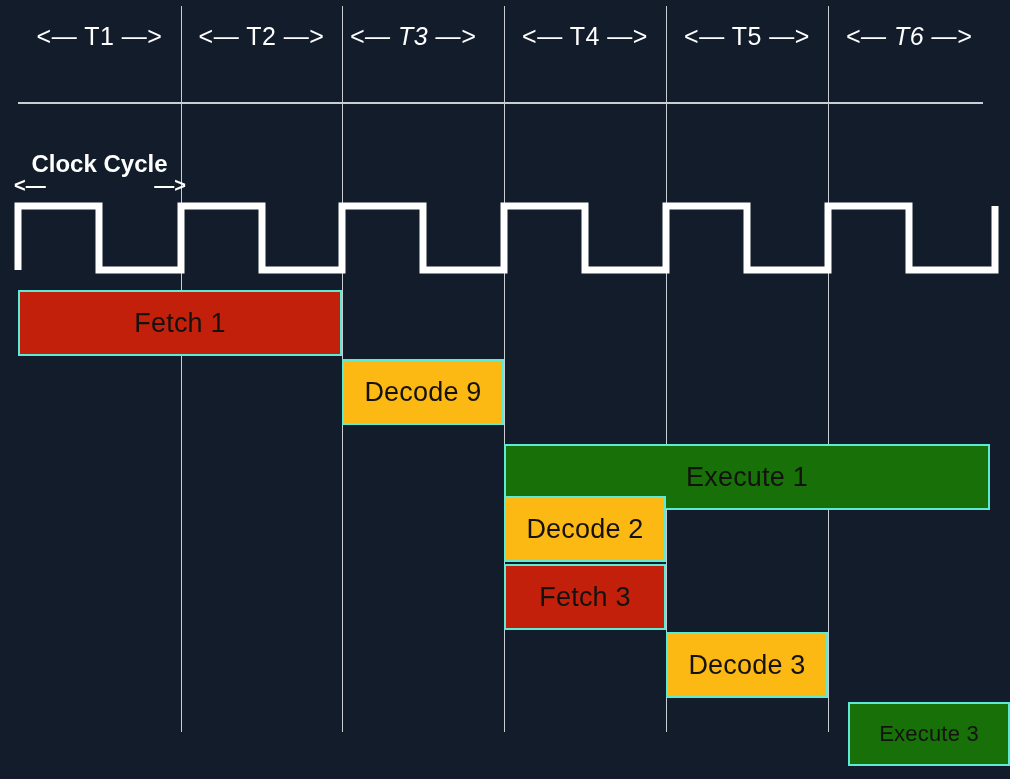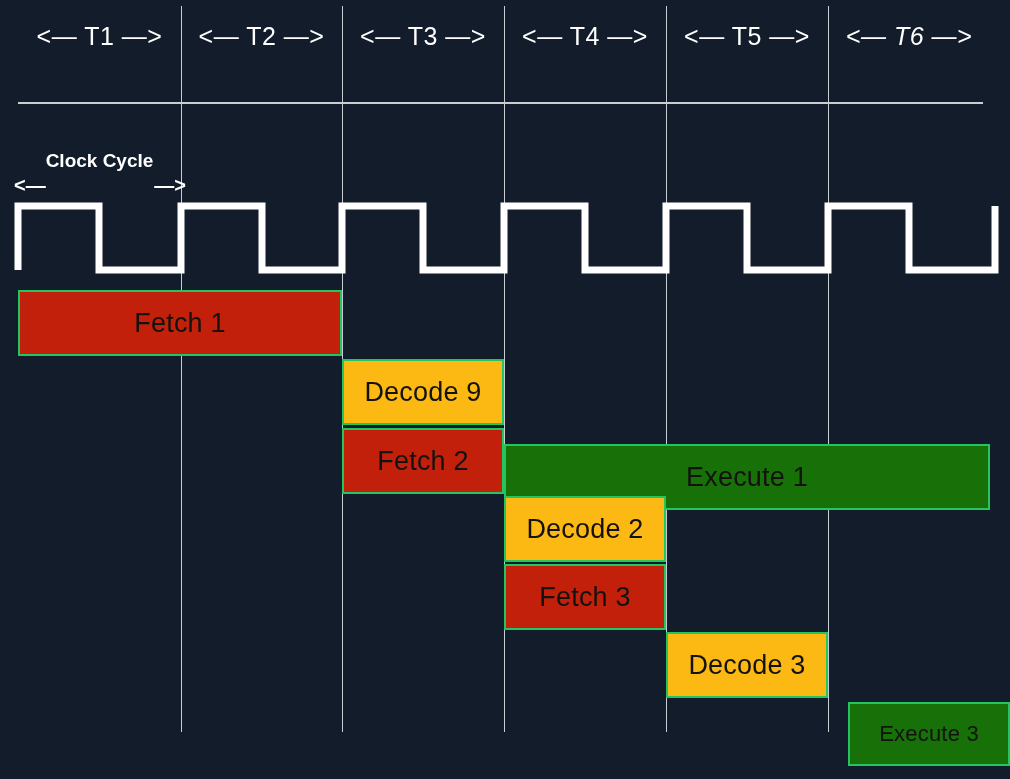--- a/index.html
+++ b/index.html
@@ -49,21 +49,21 @@
   }
 
   
   .clock-caption {
     position: absolute;
     left: 18px;
     top: 150px;
     width: 163px;
     text-align: center;
     color: #ffffff;
-    font-size: 19px;
+    font-size: 24px;
     font-weight: 600;
     white-space: nowrap;
   }
   .clock-arrow-row {
     position: absolute;
     left: 14px;
     top: 174px;
     width: 172px;
     height: 22px;
     color: #ffffff;
@@ -87,39 +87,39 @@
   #clock-wave {
     position: absolute;
     left: 0;
     top: 190px;
   }
 
   
   .stage {
     position: absolute;
     box-sizing: border-box;
-    border: 2px solid #22c55e;
+    border: 2px solid #5eead4;
     color: #14120f;
     font-size: 27px;
     display: flex;
     align-items: center;
     justify-content: center;
     white-space: nowrap;
     letter-spacing: 0.2px;
   }
   .stage.small { font-size: 22px; margin-left: 20px; }
 </style>
 </head>
 <body>
 
 <div id="diagram">
 
   <div class="slot-label" style="left:18px;width:163px;">&lt;— T1 —&gt;</div>
   <div class="slot-label" style="left:181px;width:161px;">&lt;— T2 —&gt;</div>
-  <div class="slot-label" style="left:342px;width:162px;">&lt;— T3 —&gt;</div>
+  <div class="slot-label" style="left:332px;width:162px;font-style:italic;">&lt;— T3 —&gt;</div>
   <div class="slot-label" style="left:504px;width:162px;">&lt;— T4 —&gt;</div>
   <div class="slot-label" style="left:666px;width:162px;">&lt;— T5 —&gt;</div>
   <div class="slot-label" style="left:828px;width:162px;font-style:italic;">&lt;— T6 —&gt;</div>
 
   <div class="vline" style="left:181px;"></div>
   <div class="vline" style="left:342px;"></div>
   <div class="vline" style="left:504px;"></div>
   <div class="vline" style="left:666px;"></div>
   <div class="vline" style="left:828px;"></div>
   <div class="hline"></div>
@@ -135,23 +135,20 @@
   </svg>
 
   <div class="stage" style="left:18px;  top:290px; width:324px; height:66px;  background:#c3200b;">
     <span>Fetch 1</span>
   </div>
 
   <div class="stage" style="left:342px; top:359px; width:162px; height:66px;  background:#fcb913;">
     <span>Decode 9</span>
   </div>
 
-  <div class="stage" style="left:342px; top:428px; width:162px; height:66px;  background:#c3200b;">
-    <span>Fetch 2</span>
-  </div>
 
   <div class="stage" style="left:504px; top:428px; width:486px; height:66px;  background:#177008;margin-top:16px;">
     <span>Execute 1</span>
   </div>
 
   <div class="stage" style="left:504px; top:496px; width:162px; height:66px;  background:#fcb913;">
     <span>Decode 2</span>
   </div>
 
   <div class="stage" style="left:504px; top:564px; width:162px; height:66px;  background:#c3200b;">

